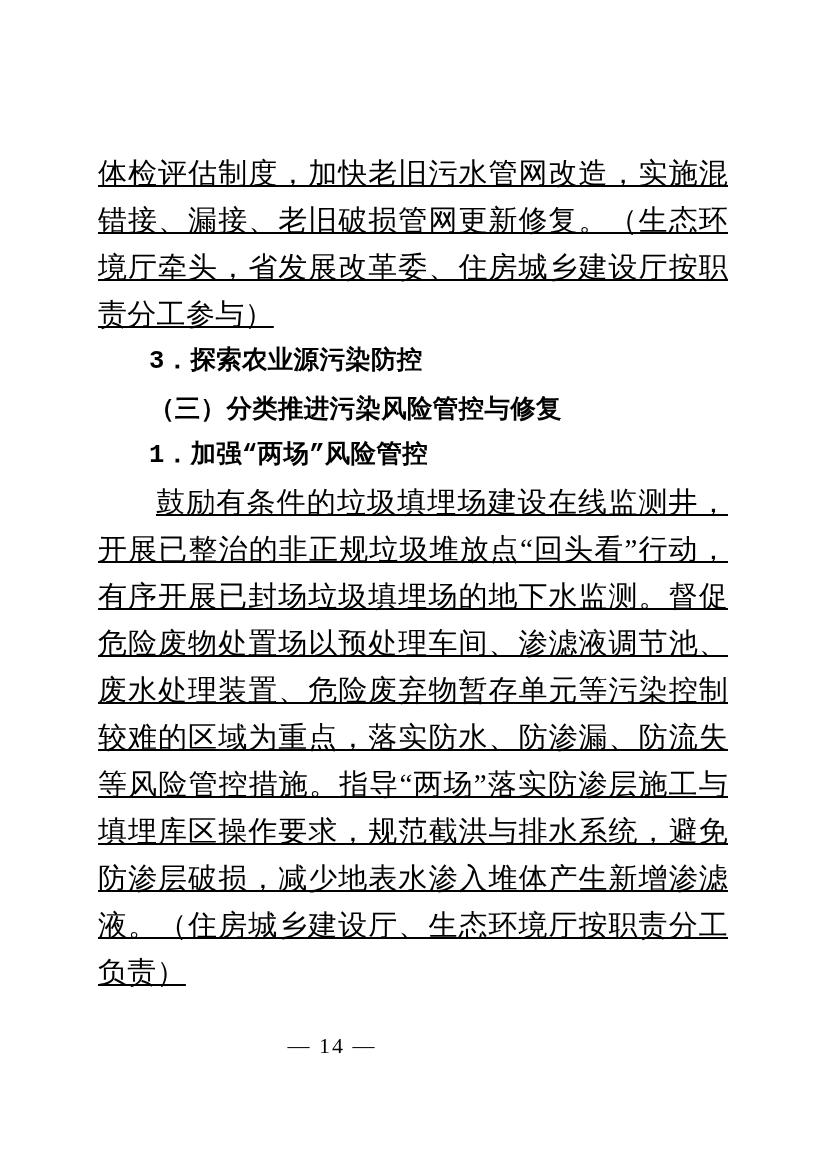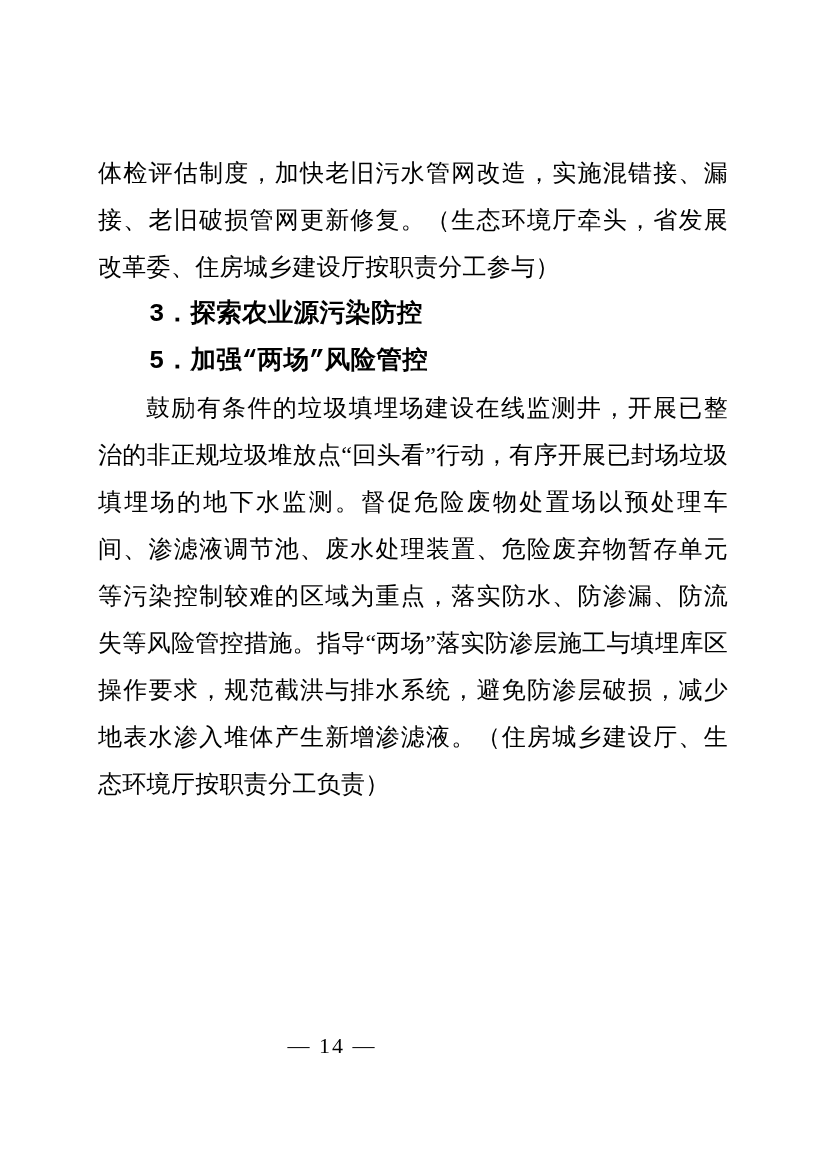--- a/index.html
+++ b/index.html
@@ -17,26 +17,27 @@
   }
   .page {
     position: absolute;
     left: 0; top: 0;
     width: 826px;
     height: 1169px;
     box-sizing: border-box;
     padding: 150px 98px 0 98px;
   }
   .body-text {
-    font-size: 24px;
+    font-size: 29px;
     line-height: 47px;
     text-align: justify;
     text-justify: inter-ideograph;
     letter-spacing: 0.3px;
     margin: 0;
+    text-decoration: underline;
   }
   .indent2 {
     text-indent: 2em;
   }
   .heading-num {
     font-family: Liberation Mono, monospace;
     font-weight: bold;
     font-size: 25.5px;
     line-height: 47px;
     margin: 0;
@@ -73,22 +74,23 @@
 </head>
 <body>
 
 <div class="page">
 
   <p class="body-text">体检评估制度，加快老旧污水管网改造，实施混错接、漏接、老旧破损管网更新修复。（生态环境厅牵头，省发展改革委、住房城乡建设厅按职责分工参与）</p>
 
   <p class="heading-num">3．探索农业源污染防控</p>
 
 
+  <p class="heading-cn">（三）分类推进污染风险管控与修复</p>
 
-  <p class="heading-num">5．加强“两场”风险管控</p>
+  <p class="heading-num">1．加强“两场”风险管控</p>
 
   <p class="body-text indent2">鼓励有条件的垃圾填埋场建设在线监测井，开展已整治的非正规垃圾堆放点“回头看”行动，有序开展已封场垃圾填埋场的地下水监测。督促危险废物处置场以预处理车间、渗滤液调节池、废水处理装置、危险废弃物暂存单元等污染控制较难的区域为重点，落实防水、防渗漏、防流失等风险管控措施。指导“两场”落实防渗层施工与填埋库区操作要求，规范截洪与排水系统，避免防渗层破损，减少地表水渗入堆体产生新增渗滤液。（住房城乡建设厅、生态环境厅按职责分工负责）</p>
 
 </div>
 
 <div class="footer">
   <span class="footer-inner num-lat">— 14 —</span>
 </div>
 
 </body></html>

